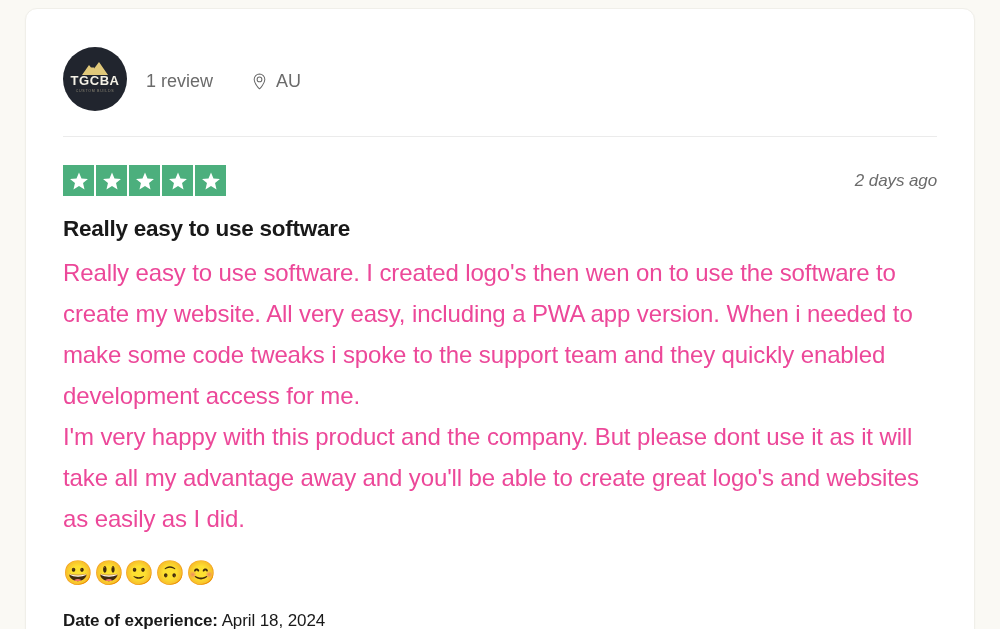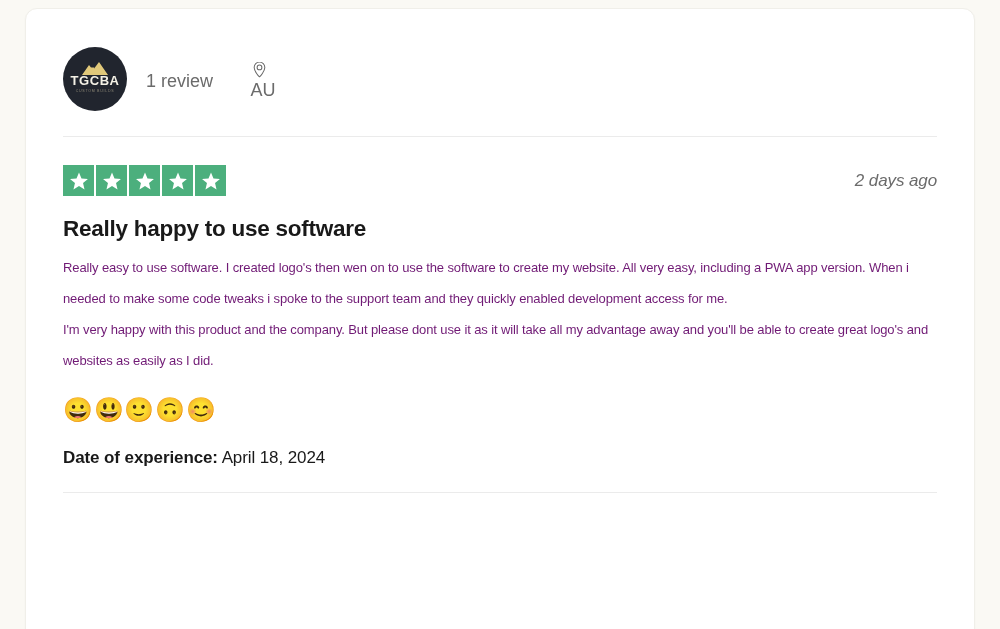--- a/index.html
+++ b/index.html
@@ -122,21 +122,20 @@
   .review-count {
     font-size: 18px;
     color: #6b6b6b;
     line-height: 1.3;
   }
 
   .location {
     display: flex;
     align-items: center;
     margin-left: 25px;
-    flex-direction: column;
   }
 
   .pin-icon {
     width: 19px;
     height: 19px;
     display: block;
     margin-right: 7px;
   }
 
   .country {
@@ -188,23 +187,23 @@
     margin-top: 19px;
     font-size: 22.5px;
     font-weight: 700;
     color: #191919;
     letter-spacing: -0.25px;
     line-height: 1.25;
   }
 
   .review-body {
     margin-top: 9px;
-    font-size: 13px;
-    color: #701a75;
-    line-height: 31px;
+    font-size: 24px;
+    color: #ec4899;
+    line-height: 41px;
     letter-spacing: -0.12px;
     max-width: 880px;
     white-space: pre-line;
   }
 
   .review-reaction {
     margin-top: 22px;
     font-size: 24px;
     line-height: 1;
     letter-spacing: 1px;
@@ -294,21 +293,21 @@
           </span>
           <span class="star">
             <svg viewBox="0 0 24 24" width="22" height="22" aria-hidden="true">
                 <path d="M12 2.6l2.72 6.54 7.06.57-5.38 4.6 1.65 6.89L12 17.5l-6.05 3.7 1.65-6.89-5.38-4.6 7.06-.57z" fill="#ffffff"></path>
               </svg>
           </span>
         </div>
         <div class="time-ago">2 days ago</div>
       </div>
 
-      <h2 class="review-title">Really happy to use software</h2>
+      <h2 class="review-title">Really easy to use software</h2>
       <p class="review-body">Really easy to use software. I created logo's then wen on to use the software to create my website. All very easy, including a PWA app version. When i needed to make some code tweaks i spoke to the support team and they quickly enabled development access for me.
 I'm very happy with this product and the company. But please dont use it as it will take all my advantage away and you'll be able to create great logo's and websites as easily as I did.</p>
       <div class="review-reaction">😀😃🙂🙃😊</div>
 
       <div class="date-of-experience">
         <span class="doe-label">Date of experience:</span>
         <span class="doe-value">April 18, 2024</span>
       </div>
 
       <hr class="divider footer-divider">

